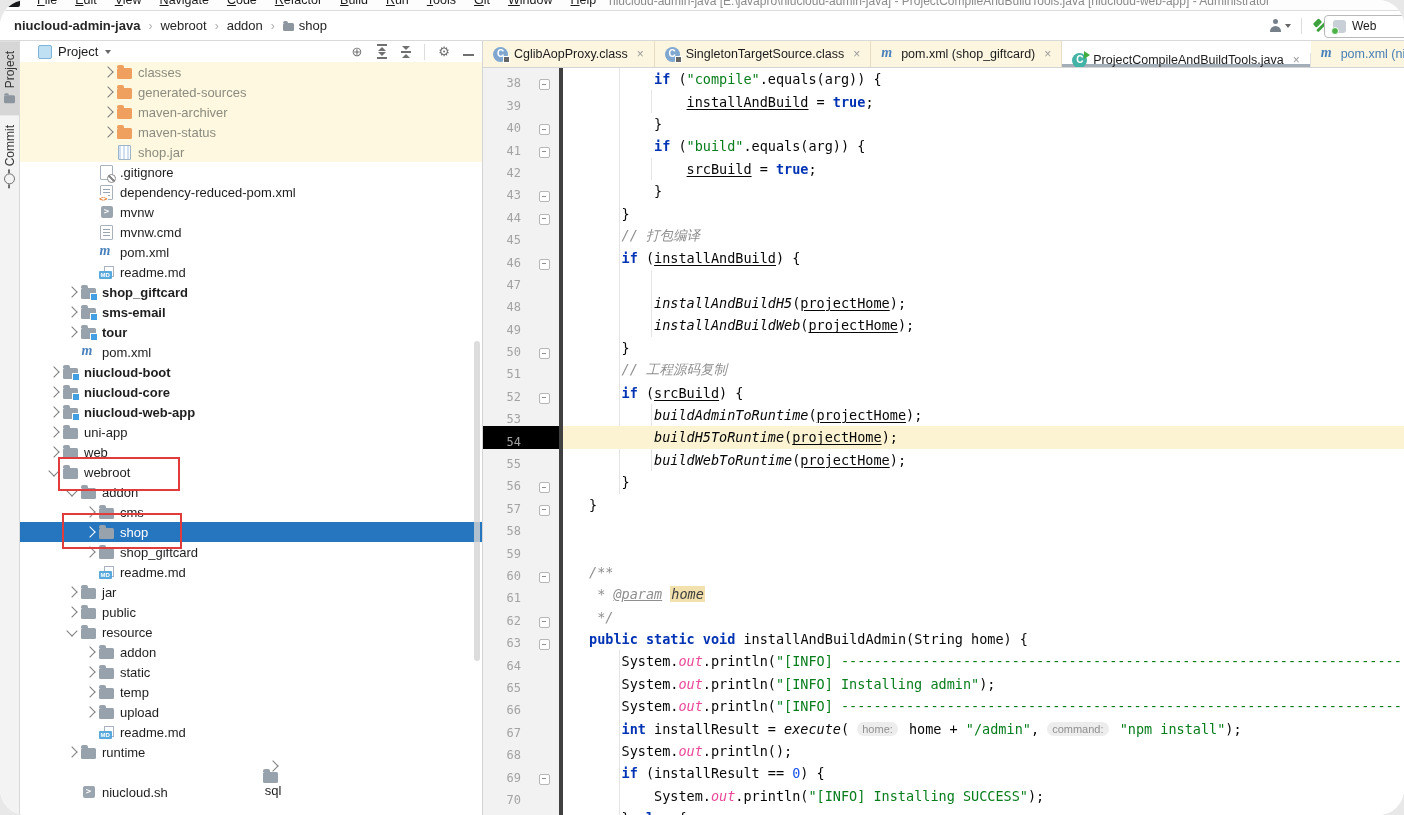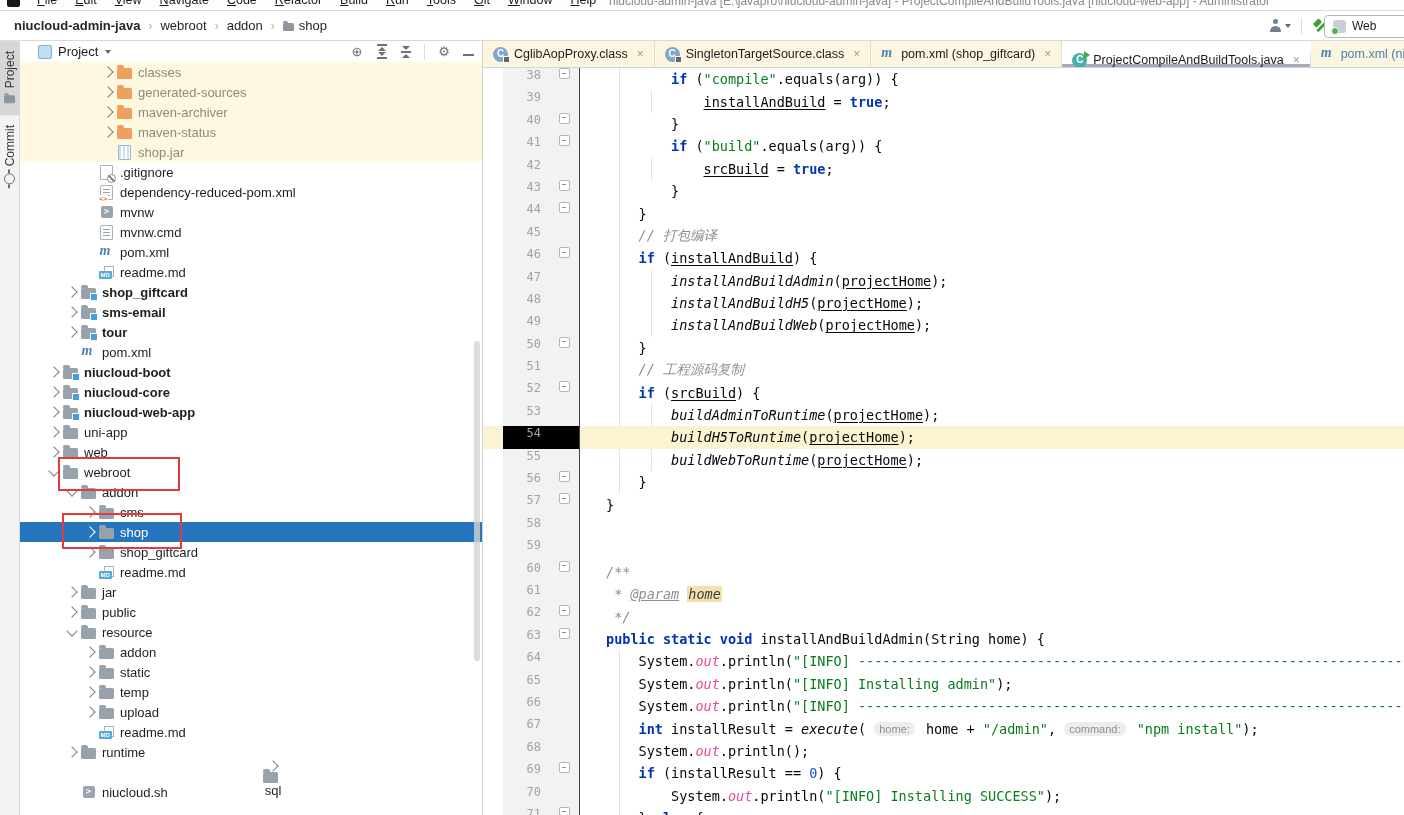--- a/index.html
+++ b/index.html
@@ -1,17 +1,17 @@
 <!DOCTYPE html>
 <html><head>
 <meta charset="utf-8">
 <style>
   html,body{margin:0;padding:0;background:#e8e8e8;}
   #app{position:relative;width:1404px;height:815px;background:#fff;overflow:hidden;
-       font-family:"Liberation Sans",sans-serif;color:#1c1c1c;}
+       font-family:"Liberation Sans",sans-serif;color:#1c1c1c;border-radius:26px;}
 
   
   .menubar{position:relative;height:10px;background:#fdfdfd;border-bottom:1px solid #dcdcdc;overflow:hidden;}
   .menurow{position:absolute;top:-11px;left:28px;height:22px;display:flex;align-items:center;font-size:12.5px;color:#1a1a1a;}
   .menu-item{padding:0 9px;white-space:nowrap;}
   .menu-item .mn{text-decoration:underline;}
   .winicon{position:absolute;left:7px;top:-6px;width:13px;height:13px;background:#17181a;border-radius:2px;}
   .titletxt{position:absolute;top:-9px;right:134px;height:20px;line-height:20px;font-size:12px;color:#8a8a8a;white-space:nowrap;}
 
   
@@ -113,22 +113,22 @@
   .tabbar{height:26px;display:flex;border-bottom:1px solid #d4d4d4;background:#fff;font-size:12.5px;flex:none;overflow:hidden;}
   .tab{display:flex;align-items:center;gap:6px;padding:0 10px;background:#fcf6e1;border-right:1px solid #e6ddc4;white-space:nowrap;}
   .tab.active{background:#fff;box-shadow:inset 0 -3px 0 #a3aeb9;border-right:1px solid #e0e0e0;margin-top:12px;}
   .tab .tclose{color:#9a9a9a;font-size:12px;margin-left:3px;}
   .tab.bluelabel .tlabeltxt{color:#4a7fb5;}
   .codebox{position:relative;flex:1;overflow:hidden;font-family:"DejaVu Sans Mono",monospace;font-size:13.5px;}
   .guides{position:absolute;inset:0;z-index:0;}
   .guide{position:absolute;width:1px;background:#e4e4e4;}
   .codelines{position:absolute;inset:0;z-index:1;}
   .codeline{height:22.4px;display:flex;align-items:center;white-space:pre;overflow:hidden;}
-  .gut{width:76px;flex:none;height:100%;background:#f2f2f2;border-right:1px solid #404040;
-       display:flex;align-items:flex-start;margin-left:20px;}
+  .gut{width:76px;flex:none;height:100%;background:#f2f2f2;border-right:4px solid #404040;
+       display:flex;align-items:flex-end;}
   .num{width:38px;text-align:right;color:#a3a3a3;font-size:12px;}
   .fslot{width:20px;margin-left:13px;display:flex;justify-content:center;}
   .fold{width:9px;height:9px;border:1px solid #b6b6b6;border-radius:2px;background:#fff;position:relative;}
   .fold::after{content:"";position:absolute;left:2px;top:3.5px;width:4px;height:1px;background:#8f8f8f;}
   .cd{flex:1;padding-left:26px;overflow:hidden;color:#070707;}
   .codeline.cur{background:#fbf3d2;}
   .codeline.cur .gut{background:#000000;}
   .tk{color:#0032b4;font-weight:600;}
   .ts{color:#077d1c;}
   .tc,.tj{color:#8e8e8e;font-style:italic;}
@@ -599,21 +599,21 @@
         <div class="codelines" id="code-lines">
             <div class="codeline"><span class="gut"><span class="num">38</span><span class="fslot"><span class="fold"></span></span></span><span class="cd"><span class="tp">        </span><span class="tk">if</span><span class="tp"> (</span><span class="ts">"compile"</span><span class="tp">.equals(arg)) {</span></span></div>
             <div class="codeline"><span class="gut"><span class="num">39</span><span class="fslot"></span></span><span class="cd"><span class="tp">            </span><span class="tf">installAndBuild</span><span class="tp"> = </span><span class="tk">true</span><span class="tp">;</span></span></div>
             <div class="codeline"><span class="gut"><span class="num">40</span><span class="fslot"><span class="fold"></span></span></span><span class="cd"><span class="tp">        }</span></span></div>
             <div class="codeline"><span class="gut"><span class="num">41</span><span class="fslot"><span class="fold"></span></span></span><span class="cd"><span class="tp">        </span><span class="tk">if</span><span class="tp"> (</span><span class="ts">"build"</span><span class="tp">.equals(arg)) {</span></span></div>
             <div class="codeline"><span class="gut"><span class="num">42</span><span class="fslot"></span></span><span class="cd"><span class="tp">            </span><span class="tf">srcBuild</span><span class="tp"> = </span><span class="tk">true</span><span class="tp">;</span></span></div>
             <div class="codeline"><span class="gut"><span class="num">43</span><span class="fslot"><span class="fold"></span></span></span><span class="cd"><span class="tp">        }</span></span></div>
             <div class="codeline"><span class="gut"><span class="num">44</span><span class="fslot"><span class="fold"></span></span></span><span class="cd"><span class="tp">    }</span></span></div>
             <div class="codeline"><span class="gut"><span class="num">45</span><span class="fslot"></span></span><span class="cd"><span class="tp">    </span><span class="tc">// 打包编译</span></span></div>
             <div class="codeline"><span class="gut"><span class="num">46</span><span class="fslot"><span class="fold"></span></span></span><span class="cd"><span class="tp">    </span><span class="tk">if</span><span class="tp"> (</span><span class="tf">installAndBuild</span><span class="tp">) {</span></span></div>
-            <div class="codeline"><span class="gut"><span class="num">47</span><span class="fslot"></span></span><span class="cd"><span class="tp">        </span><span class="tm">installAndBuildAdmin</span><span class="tp">(</span><span class="tf">projectHome</span><span class="tp">);</span></span></div>
+            <div class="codeline"><span class="gut"><span class="num">47</span><span class="fslot"></span></span></div>
             <div class="codeline"><span class="gut"><span class="num">48</span><span class="fslot"></span></span><span class="cd"><span class="tp">        </span><span class="tm">installAndBuildH5</span><span class="tp">(</span><span class="tf">projectHome</span><span class="tp">);</span></span></div>
             <div class="codeline"><span class="gut"><span class="num">49</span><span class="fslot"></span></span><span class="cd"><span class="tp">        </span><span class="tm">installAndBuildWeb</span><span class="tp">(</span><span class="tf">projectHome</span><span class="tp">);</span></span></div>
             <div class="codeline"><span class="gut"><span class="num">50</span><span class="fslot"><span class="fold"></span></span></span><span class="cd"><span class="tp">    }</span></span></div>
             <div class="codeline"><span class="gut"><span class="num">51</span><span class="fslot"></span></span><span class="cd"><span class="tp">    </span><span class="tc">// 工程源码复制</span></span></div>
             <div class="codeline"><span class="gut"><span class="num">52</span><span class="fslot"><span class="fold"></span></span></span><span class="cd"><span class="tp">    </span><span class="tk">if</span><span class="tp"> (</span><span class="tf">srcBuild</span><span class="tp">) {</span></span></div>
             <div class="codeline"><span class="gut"><span class="num">53</span><span class="fslot"></span></span><span class="cd"><span class="tp">        </span><span class="tm">buildAdminToRuntime</span><span class="tp">(</span><span class="tf">projectHome</span><span class="tp">);</span></span></div>
             <div class="codeline cur"><span class="gut"><span class="num">54</span><span class="fslot"></span></span><span class="cd"><span class="tp">        </span><span class="tm">buildH5ToRuntime</span><span class="tp">(</span><span class="tf">projectHome</span><span class="tp">);</span></span></div>
             <div class="codeline"><span class="gut"><span class="num">55</span><span class="fslot"></span></span><span class="cd"><span class="tp">        </span><span class="tm">buildWebToRuntime</span><span class="tp">(</span><span class="tf">projectHome</span><span class="tp">);</span></span></div>
             <div class="codeline"><span class="gut"><span class="num">56</span><span class="fslot"><span class="fold"></span></span></span><span class="cd"><span class="tp">    }</span></span></div>
             <div class="codeline"><span class="gut"><span class="num">57</span><span class="fslot"><span class="fold"></span></span></span><span class="cd"><span class="tp">}</span></span></div>

